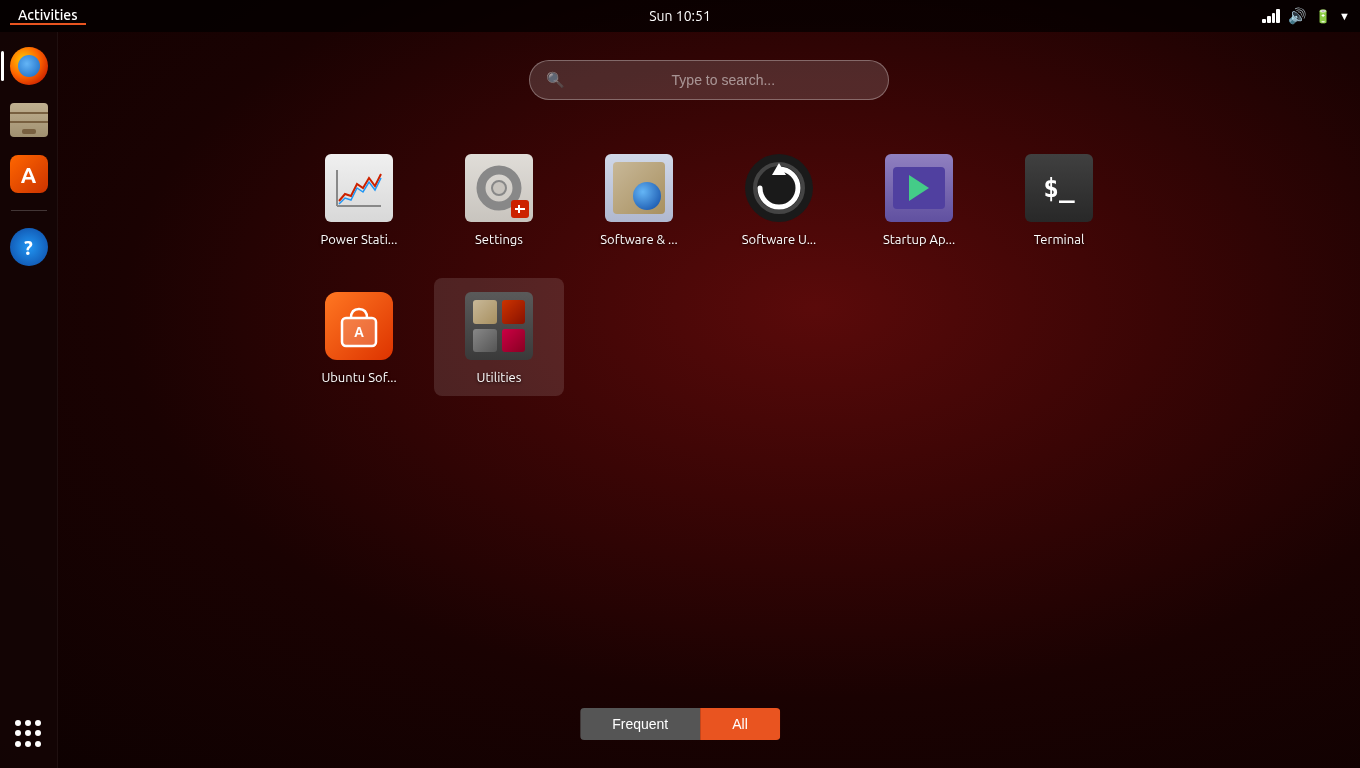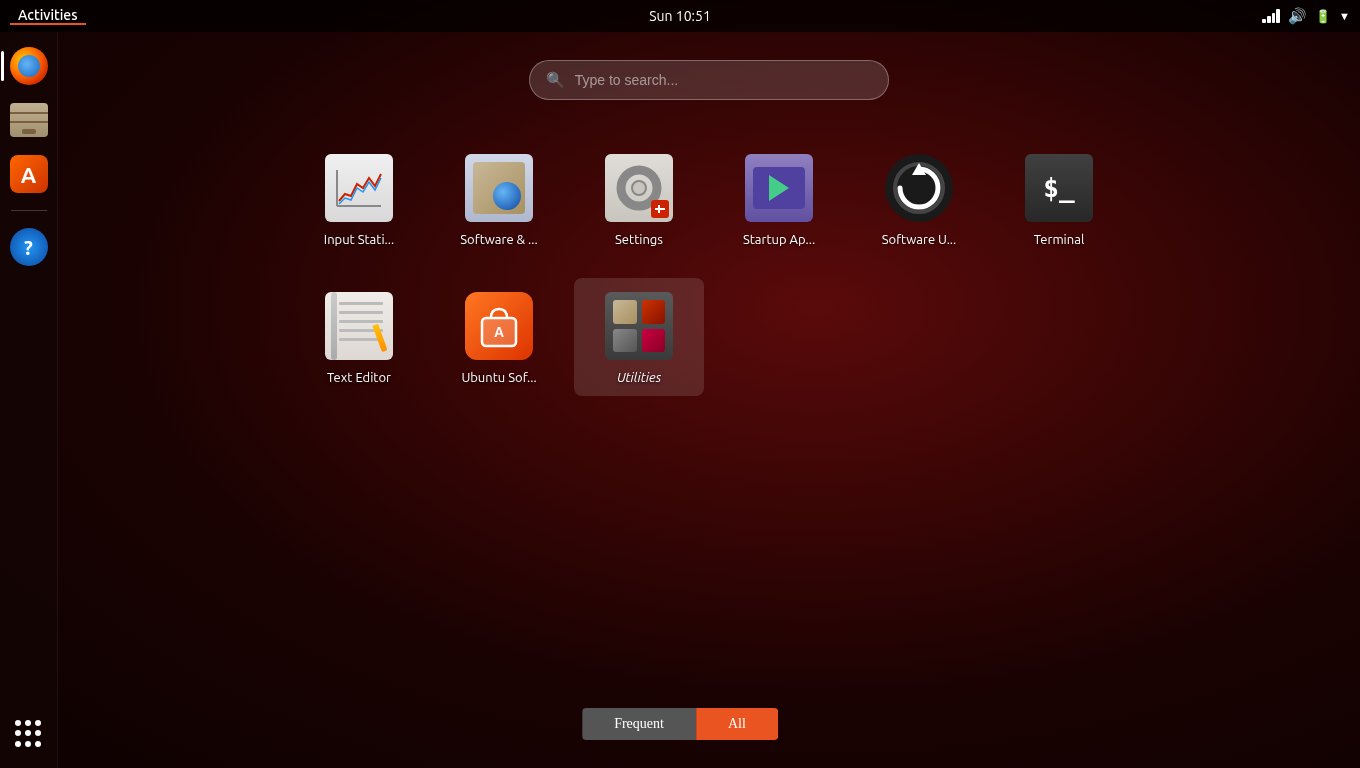--- a/index.html
+++ b/index.html
@@ -127,20 +127,21 @@
       gap: 10px;
       margin-bottom: 40px;
     }
     .search-bar input {
       background: transparent;
       border: none;
       outline: none;
       color: rgba(255,255,255,0.7);
       font-size: 14px;
       width: 100%;
+      text-align: center;
     }
     .search-bar input::placeholder {
       color: rgba(255,255,255,0.5);
     }
     .search-icon-svg {
       color: rgba(255,255,255,0.6);
       font-size: 15px;
     }
 
     
@@ -157,21 +158,20 @@
       flex-direction: column;
       align-items: center;
       gap: 8px;
       cursor: pointer;
       padding: 12px 8px;
       border-radius: 8px;
       transition: background 0.15s;
     }
     .app-item.highlighted {
       background: rgba(255,255,255,0.12);
-      font-style: italic;
     }
 
     .app-icon {
       width: 72px;
       height: 72px;
       display: flex;
       align-items: center;
       justify-content: center;
       position: relative;
     }
@@ -201,21 +201,21 @@
       display: flex;
       gap: 0;
       border-radius: 4px;
       overflow: hidden;
     }
     .tab-btn {
       padding: 8px 32px;
       font-size: 14px;
       cursor: pointer;
       border: none;
-      font-family: Liberation Serif, serif;
+      font-family: Liberation Sans, sans-serif;
     }
     .tab-btn.inactive {
       background: #555;
       color: white;
     }
     .tab-btn.active {
       background: #e95420;
       color: white;
     }
 
@@ -320,32 +320,21 @@
       <div class="app-icon">
         <div style="width:68px;height:68px;background:linear-gradient(180deg,#f0f0f0,#d8d8d8);border-radius:6px;display:flex;align-items:center;justify-content:center;">
           <svg width="52" height="44" viewBox="0 0 52 44">
             <line x1="4" y1="40" x2="4" y2="4" stroke="#888" stroke-width="2"></line>
             <line x1="4" y1="40" x2="48" y2="40" stroke="#888" stroke-width="2"></line>
             <polyline points="6,35 12,28 18,30 24,18 30,22 36,12 42,20 48,8" fill="none" stroke="#cc2200" stroke-width="2"></polyline>
             <polyline points="6,38 12,32 18,34 24,22 30,26 36,16 42,24 48,12" fill="none" stroke="#2196F3" stroke-width="1.5"></polyline>
           </svg>
         </div>
       </div>
-      <span class="app-label">Input Stati...</span>
-    </div>
-
-    <div class="app-item">
-      <div class="app-icon">
-        <div style="width:68px;height:68px;background:linear-gradient(180deg,#d0d8e8,#b0b8d0);border-radius:6px;display:flex;align-items:center;justify-content:center;position:relative;">
-          <div style="width:52px;height:52px;background:linear-gradient(135deg,#c8b898,#a89060);border-radius:4px;position:relative;display:flex;align-items:flex-end;justify-content:flex-end;padding:4px;">
-            <div style="width:28px;height:28px;border-radius:50%;background:radial-gradient(circle at 35% 35%,#64b5f6,#0d47a1);"></div>
-          </div>
-        </div>
-      </div>
-      <span class="app-label">Software &amp; ...</span>
+      <span class="app-label">Power Stati...</span>
     </div>
 
     <div class="app-item">
       <div class="app-icon">
         <div style="width:68px;height:68px;background:linear-gradient(180deg,#e0ddd8,#c8c4be);border-radius:6px;display:flex;align-items:center;justify-content:center;position:relative;">
           <svg width="52" height="52" viewBox="0 0 52 52">
             <circle cx="26" cy="26" r="18" fill="none" stroke="#888" stroke-width="9"></circle>
             <circle cx="26" cy="26" r="7" fill="#c8c4be" stroke="#888" stroke-width="2"></circle>
 
             <rect x="23" y="4" width="6" height="8" rx="2" fill="#888"></rect>
@@ -358,71 +347,63 @@
               <div style="position:absolute;left:3px;top:-3px;width:2px;height:8px;background:white;"></div>
             </div>
           </div>
         </div>
       </div>
       <span class="app-label">Settings</span>
     </div>
 
     <div class="app-item">
       <div class="app-icon">
-        <div style="width:68px;height:68px;background:linear-gradient(180deg,#9080c0,#6050a0);border-radius:6px;display:flex;align-items:center;justify-content:center;">
-          <div style="width:52px;height:42px;background:#5040a0;border-radius:4px;display:flex;align-items:center;justify-content:center;">
-            <div style="width:0;height:0;border-top:13px solid transparent;border-bottom:13px solid transparent;border-left:20px solid #44cc88;"></div>
+        <div style="width:68px;height:68px;background:linear-gradient(180deg,#d0d8e8,#b0b8d0);border-radius:6px;display:flex;align-items:center;justify-content:center;position:relative;">
+          <div style="width:52px;height:52px;background:linear-gradient(135deg,#c8b898,#a89060);border-radius:4px;position:relative;display:flex;align-items:flex-end;justify-content:flex-end;padding:4px;">
+            <div style="width:28px;height:28px;border-radius:50%;background:radial-gradient(circle at 35% 35%,#64b5f6,#0d47a1);"></div>
           </div>
         </div>
       </div>
-      <span class="app-label">Startup Ap...</span>
+      <span class="app-label">Software &amp; ...</span>
     </div>
 
     <div class="app-item">
       <div class="app-icon">
         <div style="width:68px;height:68px;border-radius:50%;background:#1a1a1a;display:flex;align-items:center;justify-content:center;">
           <svg width="54" height="54" viewBox="0 0 54 54">
             <circle cx="27" cy="27" r="24" fill="none" stroke="#444" stroke-width="4"></circle>
             <path d="M27 8 A19 19 0 1 1 8 27" fill="none" stroke="white" stroke-width="5" stroke-linecap="round"></path>
             <polygon points="27,2 20,14 34,14" fill="white"></polygon>
           </svg>
         </div>
       </div>
       <span class="app-label">Software U...</span>
     </div>
 
+    <div class="app-item">
+      <div class="app-icon">
+        <div style="width:68px;height:68px;background:linear-gradient(180deg,#9080c0,#6050a0);border-radius:6px;display:flex;align-items:center;justify-content:center;">
+          <div style="width:52px;height:42px;background:#5040a0;border-radius:4px;display:flex;align-items:center;justify-content:center;">
+            <div style="width:0;height:0;border-top:13px solid transparent;border-bottom:13px solid transparent;border-left:20px solid #44cc88;"></div>
+          </div>
+        </div>
+      </div>
+      <span class="app-label">Startup Ap...</span>
+    </div>
+
 
     <div class="app-item">
       <div class="app-icon">
         <div style="width:68px;height:68px;background:linear-gradient(180deg,#404040,#282828);border-radius:6px;display:flex;align-items:center;justify-content:center;">
           <span style="color:white;font-family:monospace;font-size:26px;font-weight:bold;">$_</span>
         </div>
       </div>
       <span class="app-label">Terminal</span>
     </div>
 
-    <div class="app-item">
-      <div class="app-icon">
-        <div style="width:68px;height:68px;background:linear-gradient(180deg,#f0ece8,#ddd8d4);border-radius:6px;display:flex;align-items:center;justify-content:center;position:relative;overflow:hidden;">
-
-          <div style="position:absolute;top:0;left:0;right:0;height:100%;padding:10px 10px 10px 14px;">
-            <div style="height:3px;background:#bbb;border-radius:1px;margin-bottom:6px;"></div>
-            <div style="height:3px;background:#bbb;border-radius:1px;margin-bottom:6px;"></div>
-            <div style="height:3px;background:#bbb;border-radius:1px;margin-bottom:6px;"></div>
-            <div style="height:3px;background:#bbb;border-radius:1px;margin-bottom:6px;"></div>
-            <div style="height:3px;background:#bbb;border-radius:1px;"></div>
-          </div>
-
-          <div style="position:absolute;bottom:8px;right:10px;width:6px;height:28px;background:linear-gradient(180deg,#ffc107,#ff8f00);transform:rotate(-20deg);border-radius:1px 1px 2px 2px;"></div>
-
-          <div style="position:absolute;left:6px;top:0;bottom:0;width:6px;background:linear-gradient(180deg,#ccc,#aaa);border-radius:3px;"></div>
-        </div>
-      </div>
-      <span class="app-label">Text Editor</span>
-    </div>
 
     <div class="app-item">
       <div class="app-icon">
         <div style="width:68px;height:68px;background:linear-gradient(135deg,#ff7722,#dd3300);border-radius:12px;display:flex;align-items:center;justify-content:center;">
           <div style="width:50px;height:50px;display:flex;align-items:center;justify-content:center;">
 
             <svg width="42" height="44" viewBox="0 0 42 44">
               <rect x="4" y="14" width="34" height="28" rx="4" fill="rgba(255,255,255,0.2)" stroke="white" stroke-width="2.5"></rect>
               <path d="M13 14 Q13 5 21 5 Q29 5 29 14" fill="none" stroke="white" stroke-width="2.5"></path>
               <text x="21" y="33" text-anchor="middle" fill="white" font-size="14" font-weight="bold" font-family="sans-serif">A</text>

